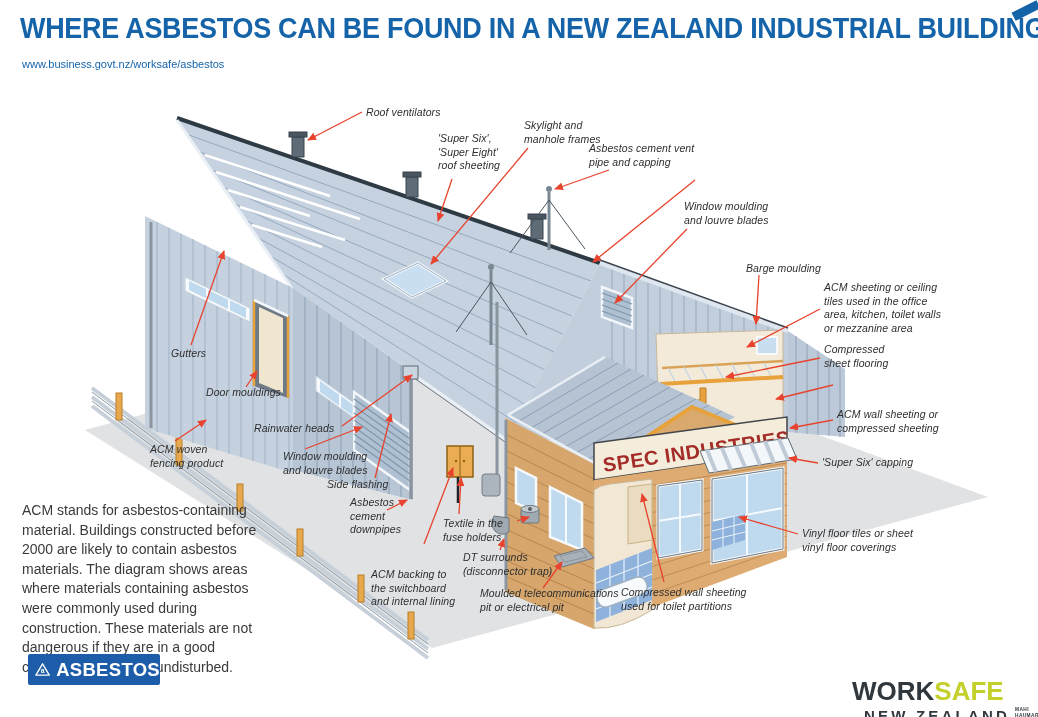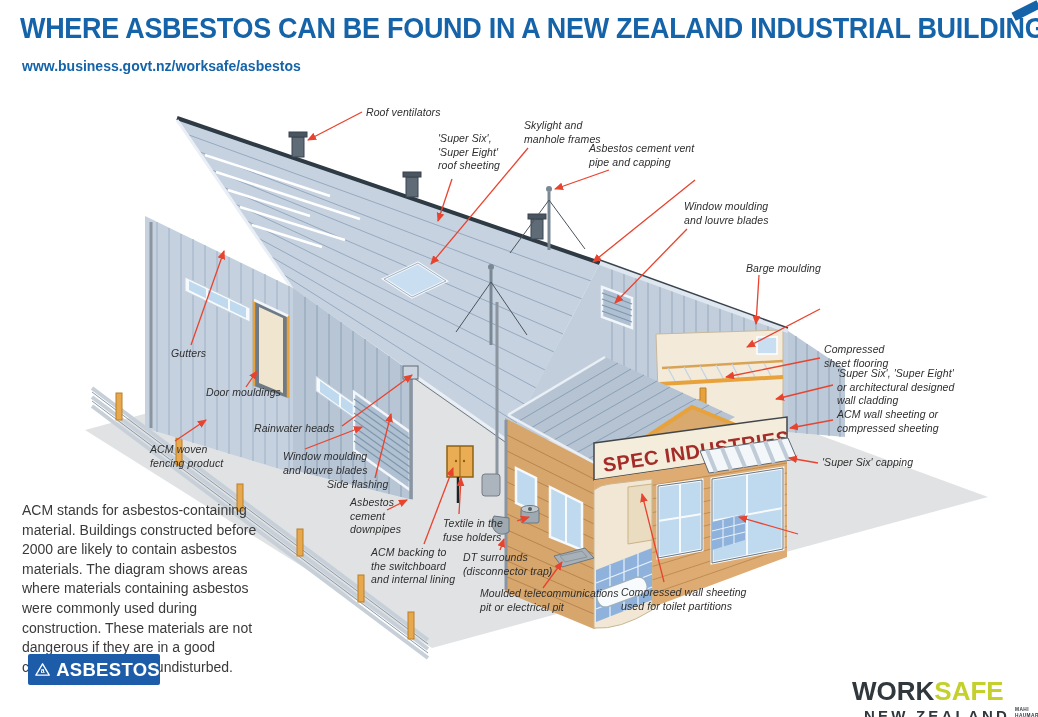--- a/index.html
+++ b/index.html
@@ -1,21 +1,21 @@
 <!DOCTYPE html>
 <html><head>
 <meta charset="utf-8">
 <style>
   html,body{margin:0;padding:0;}
   body{width:1038px;height:717px;position:relative;background:#ffffff;overflow:hidden;
        font-family:"Liberation Sans","DejaVu Sans",sans-serif;}
   #stage{position:absolute;inset:0;width:1038px;height:717px;}
   .title{position:absolute;left:20px;top:12px;font-size:29px;font-weight:bold;color:#1563A8;
          letter-spacing:-0.3px;white-space:nowrap;transform:scaleX(0.93);transform-origin:left center;}
-  .url{position:absolute;left:22px;top:58px;font-size:14px;font-weight:bold;color:#1563A8;}
+  .url{position:absolute;left:22px;top:58px;font-size:11px;font-weight:normal;color:#1563A8;}
   .corner-accent{position:absolute;left:1012px;top:6px;width:28px;height:9px;background:#1563A8;
          transform:rotate(-27deg);}
   svg#diagram{position:absolute;left:0;top:0;}
   .callout{position:absolute;font-size:10.5px;line-height:1.3;color:#2E2E2E;white-space:pre-line;
            letter-spacing:0.1px;font-style:italic;}
   .description{position:absolute;left:22px;top:501px;width:242px;font-size:14px;line-height:1.4;
            color:#3A3A3A;}
   .badge{position:absolute;left:28px;top:654px;width:132px;height:31px;background:#1C5CA8;
          border-radius:2px;display:flex;align-items:center;padding-left:7px;box-sizing:border-box;}
   .badge .label{color:#fff;font-weight:bold;font-size:18.5px;letter-spacing:0.3px;margin-left:6px;}
@@ -282,42 +282,45 @@
   <div class="callout" style="left:438px;top:132px">'Super Six',
 'Super Eight'
 roof sheeting</div>
   <div class="callout" style="left:524px;top:119px">Skylight and
 manhole frames</div>
   <div class="callout" style="left:589px;top:142px">Asbestos cement vent
 pipe and capping</div>
   <div class="callout" style="left:684px;top:200px">Window moulding
 and louvre blades</div>
   <div class="callout" style="left:746px;top:262px">Barge moulding</div>
+  <div class="callout" style="left:824px;top:281px">ACM sheeting or ceiling
+tiles used in the office
+area, kitchen, toilet walls
+or mezzanine area</div>
   <div class="callout" style="left:824px;top:343px">Compressed
 sheet flooring</div>
-  <div class="callout" style="left:837px;top:367px">'Super Six', 'Super Eight'
-or architectural designed
-wall cladding</div>
   <div class="callout" style="left:837px;top:408px">ACM wall sheeting or
 compressed sheeting</div>
   <div class="callout" style="left:822px;top:456px">'Super Six' capping</div>
+  <div class="callout" style="left:802px;top:527px">Vinyl floor tiles or sheet
+vinyl floor coverings</div>
   <div class="callout" style="left:171px;top:347px">Gutters</div>
   <div class="callout" style="left:206px;top:386px">Door mouldings</div>
   <div class="callout" style="left:254px;top:422px">Rainwater heads</div>
   <div class="callout" style="left:150px;top:443px">ACM woven
 fencing product</div>
   <div class="callout" style="left:283px;top:450px">Window moulding
 and louvre blades</div>
   <div class="callout" style="left:327px;top:478px">Side flashing</div>
   <div class="callout" style="left:350px;top:496px">Asbestos
 cement
 downpipes</div>
   <div class="callout" style="left:443px;top:517px">Textile in the
 fuse holders</div>
-  <div class="callout" style="left:371px;top:546px">ACM backing to
+  <div class="callout" style="left:371px;top:568px">ACM backing to
 the switchboard
 and internal lining</div>
   <div class="callout" style="left:463px;top:551px">DT surrounds
 (disconnector trap)</div>
   <div class="callout" style="left:480px;top:587px">Moulded telecommunications
 pit or electrical pit</div>
   <div class="callout" style="left:621px;top:586px">Compressed wall sheeting
 used for toilet partitions</div>
 
   <div class="description">ACM stands for asbestos-containing material. Buildings constructed before 2000 are likely to contain asbestos materials. The diagram shows areas where materials containing asbestos were commonly used during construction. These materials are not dangerous if they are in a good condition and remain undisturbed.</div>

